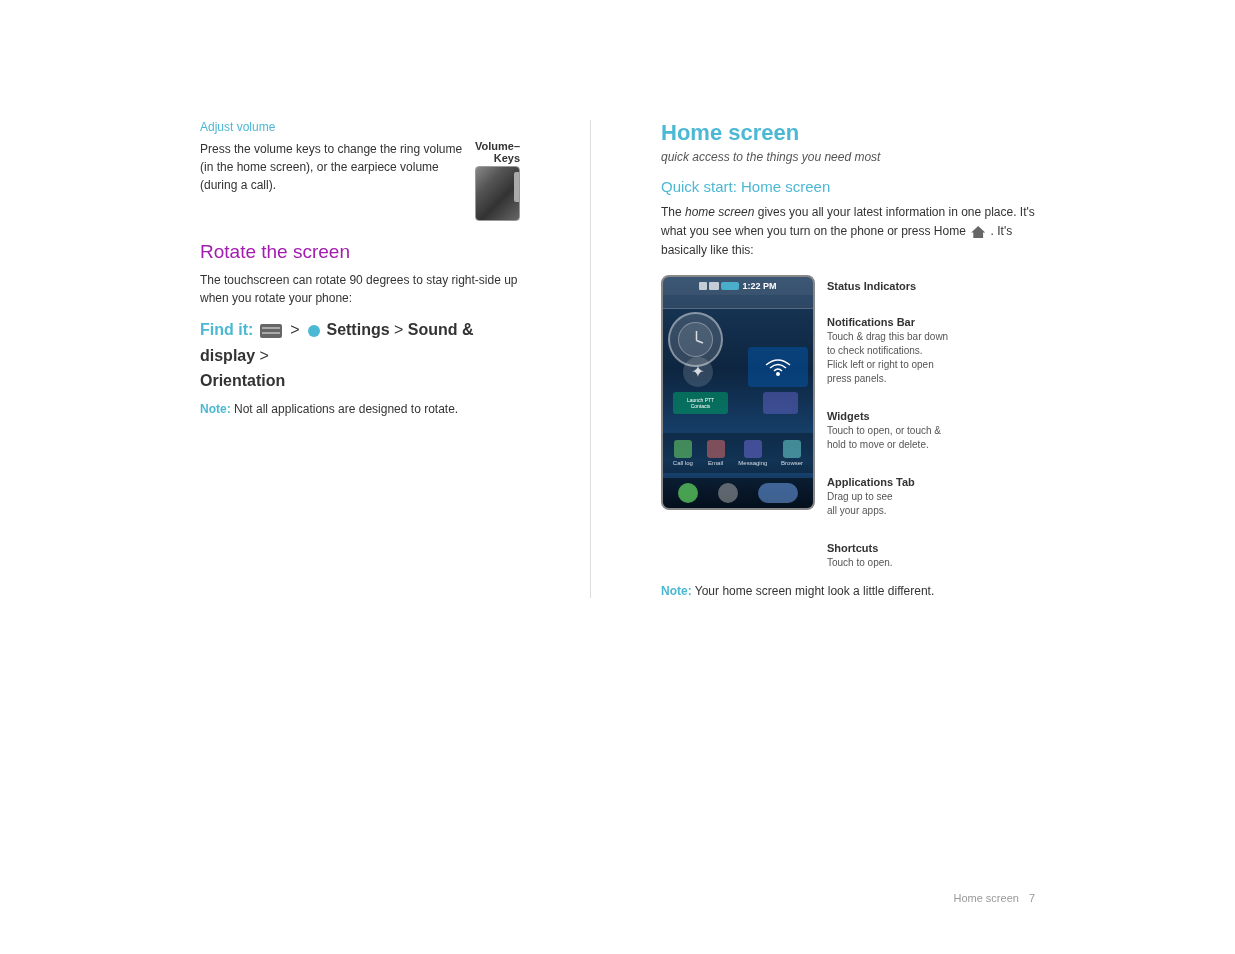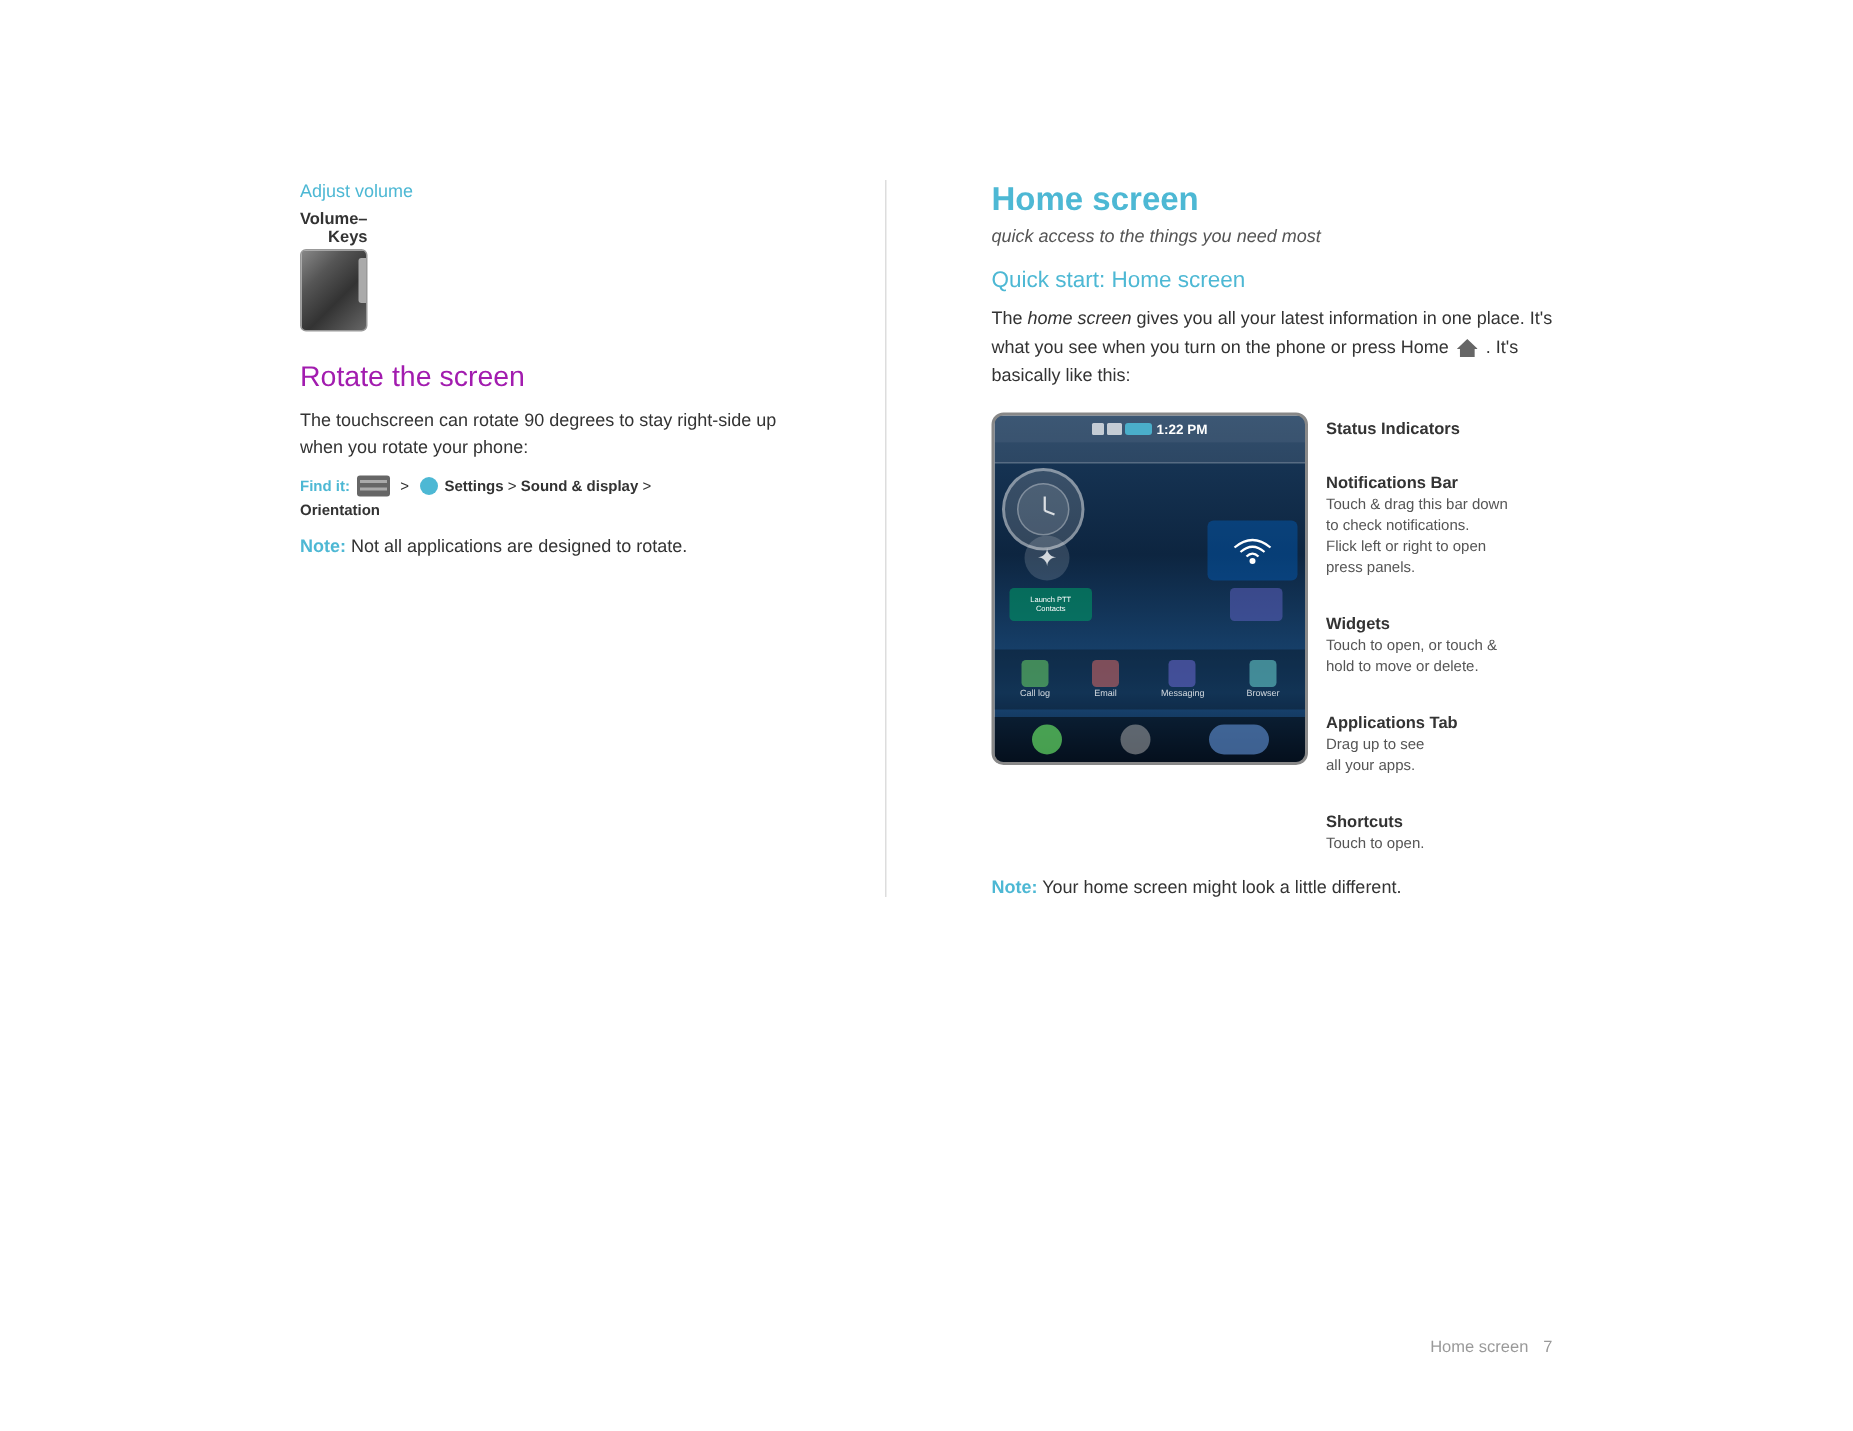--- a/index.html
+++ b/index.html
@@ -86,21 +86,21 @@
       font-weight: normal;
       margin-bottom: 8px;
     }
     .rotate-body {
       font-size: 12px;
       color: #333;
       line-height: 1.5;
       margin-bottom: 10px;
     }
     .find-it-row {
-      font-size: 10px;
+      font-size: 16px;
       color: #333;
       margin-bottom: 8px;
       line-height: 1.6;
     }
     .find-it-label {
       color: #4db8d4;
       font-weight: bold;
     }
     .menu-icon {
       display: inline-block;
@@ -164,21 +164,21 @@
     }
     .italic { font-style: italic; }
 
     
     .phone-diagram-container {
       display: flex;
       gap: 12px;
       align-items: flex-start;
     }
     .phone-screen {
-      width: 211px;
+      width: 154px;
       height: 235px;
       background: linear-gradient(180deg, #1a3a5c 0%, #0d2540 40%, #1a4a7a 80%, #0a1f3a 100%);
       border-radius: 8px;
       border: 2px solid #888;
       position: relative;
       overflow: hidden;
       flex-shrink: 0;
     }
     .phone-status-bar {
       position: absolute;
@@ -383,20 +383,21 @@
 <body>
 
 <div class="page-container">
   <div class="content-area">
 
     <div class="left-column">
 
       <div>
         <div class="section-title-small">Adjust volume</div>
         <div class="volume-keys-container">
+          <div class="volume-keys-text">Press the volume keys to change the ring volume (in the home screen), or the earpiece volume (during a call).</div>
           <div class="volume-keys-image">
             <div class="volume-label">Volume–<br>Keys</div>
             <div class="phone-image"></div>
           </div>
         </div>
       </div>
 
       <div>
         <div class="rotate-section-title">Rotate the screen</div>
         <div class="rotate-body">The touchscreen can rotate 90 degrees to stay right-side up when you rotate your phone:</div>

